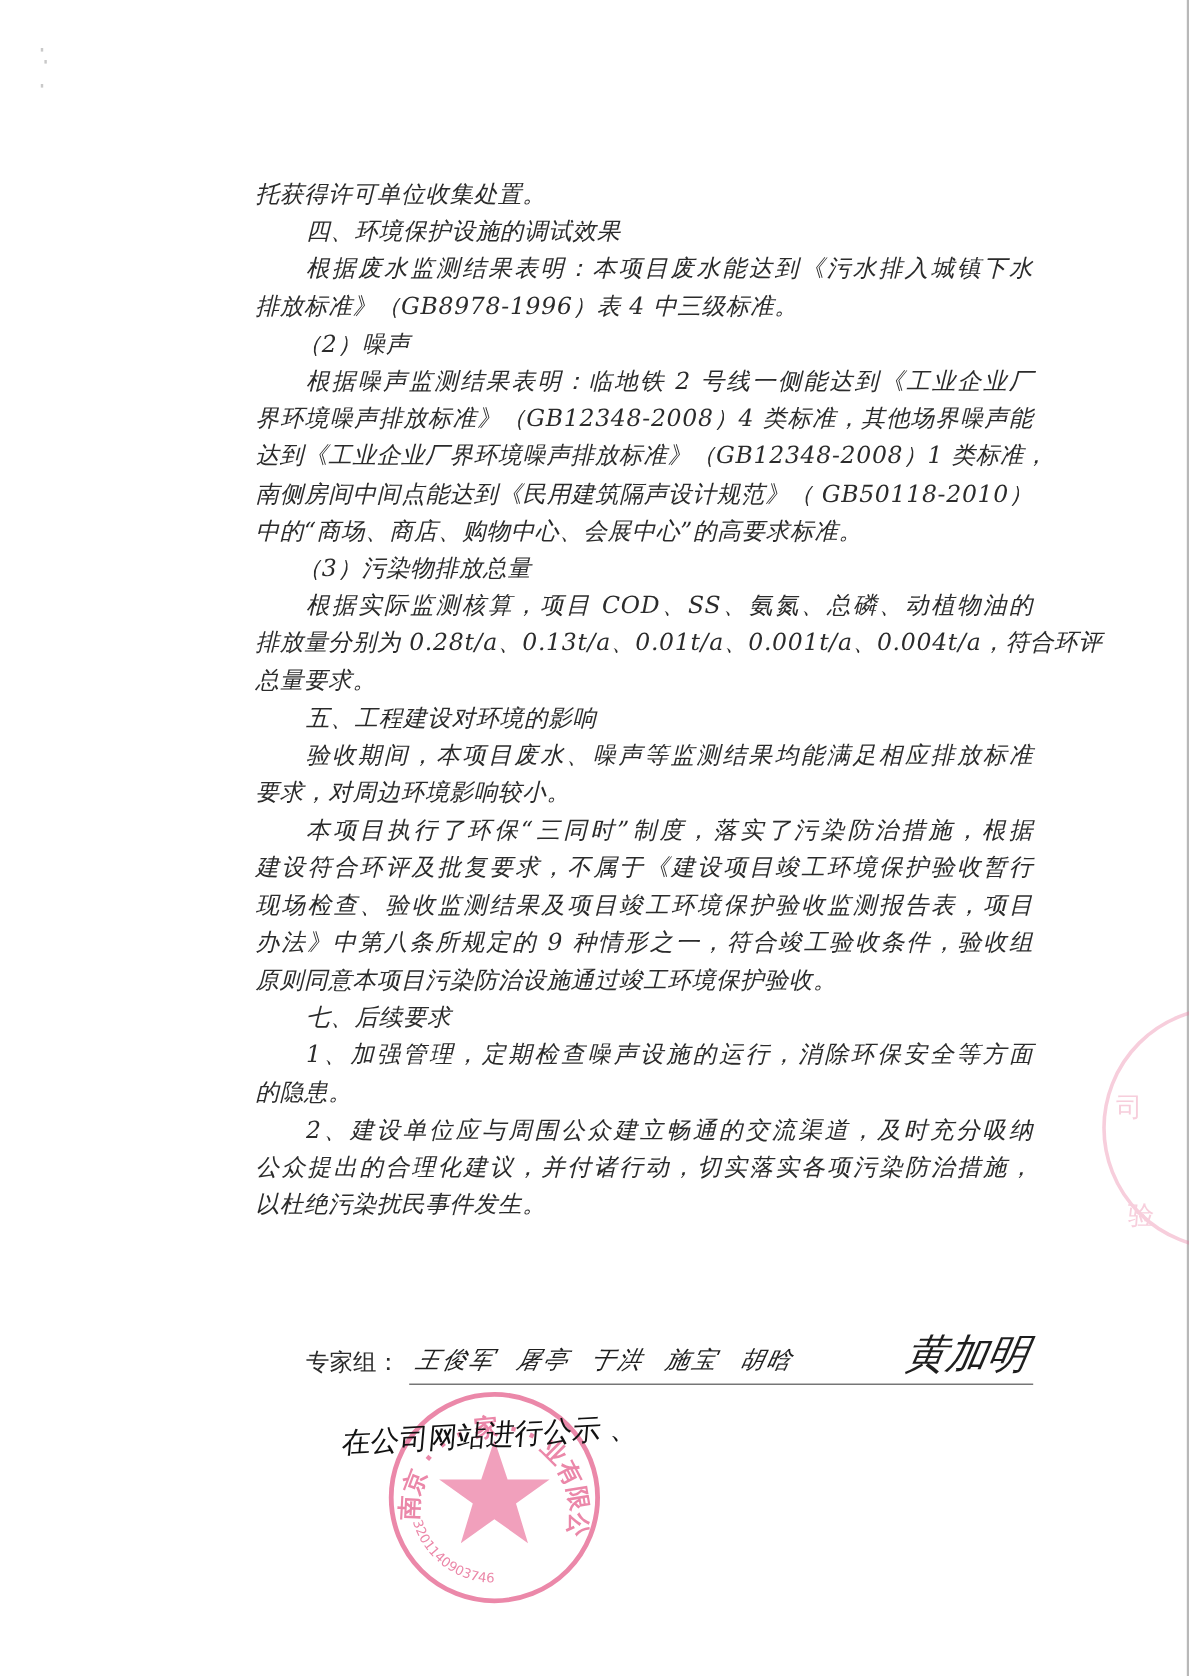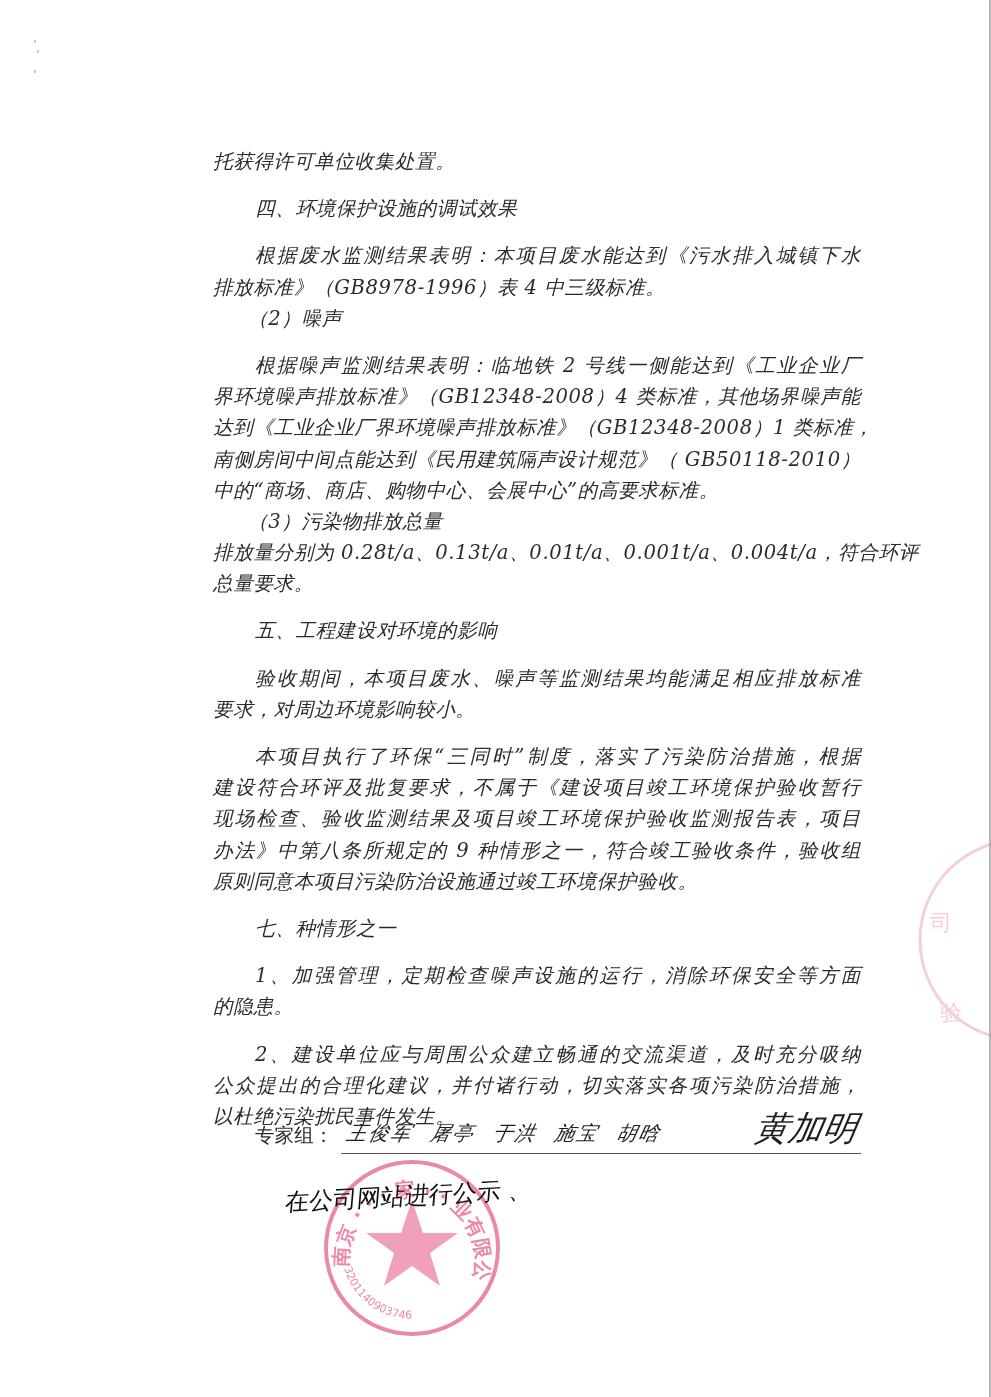--- a/index.html
+++ b/index.html
@@ -13,21 +13,21 @@
     position: absolute; right: 0; top: 0; width: 2px; height: 1397px; background: #b8b8b8;
   }
   .scan-dots { position: absolute; left: 34px; top: 40px; width: 4px; height: 40px; }
   .scan-dots i { position: absolute; width: 2px; height: 3px; background: #c9c9c9; left: 0; }
   .content {
     position: absolute; left: 213px; top: 146px; width: 648px;
     font-size: 19.6px; line-height: 31.2px; letter-spacing: 0.6px;
   }
   .line { white-space: nowrap; height: 31.2px; text-align: justify; text-align-last: justify; font-style: italic; }
   .line.last { text-align-last: left; }
-  .indent { padding-left: 42px; margin-top: 16px; }
+  .indent { padding-left: 42px; }
   .indent2 { padding-left: 35px; }
   .signature-row {
     position: absolute; left: 255px; top: 1120px; width: 620px; height: 60px; text-align: center;
   }
   .sig-label { position: absolute; left: 0; top: 2px; font-size: 19.6px; }
   .sig-line { position: absolute; left: 86px; top: 33px; width: 520px; border-bottom: 1.5px solid #555; }
   .sig-names {
     position: absolute; left: 92px; top: 0; font-family: "DejaVu Sans", sans-serif;
     font-style: italic; font-size: 20px; color: #1e1e1e; letter-spacing: 2px; white-space: nowrap;
   }
@@ -62,31 +62,32 @@
   <div class="line last indent">四、环境保护设施的调试效果</div>
   <div class="line indent">根据废水监测结果表明：本项目废水能达到《污水排入城镇下水</div>
   <div class="line last">排放标准》（GB8978-1996）表 4  中三级标准。</div>
   <div class="line last indent2">（2）噪声</div>
   <div class="line indent">根据噪声监测结果表明：临地铁 2 号线一侧能达到《工业企业厂</div>
   <div class="line">界环境噪声排放标准》（GB12348-2008）4 类标准，其他场界噪声能</div>
   <div class="line">达到《工业企业厂界环境噪声排放标准》（GB12348-2008）1 类标准，</div>
   <div class="line">南侧房间中间点能达到《民用建筑隔声设计规范》（ GB50118-2010）</div>
   <div class="line last">中的“商场、商店、购物中心、会展中心”的高要求标准。</div>
   <div class="line last indent2">（3）污染物排放总量</div>
+  <div class="line indent">根据实际监测核算，项目 COD、SS、氨氮、总磷、动植物油的</div>
   <div class="line">排放量分别为 0.28t/a、0.13t/a、0.01t/a、0.001t/a、0.004t/a，符合环评</div>
   <div class="line last">总量要求。</div>
   <div class="line last indent">五、工程建设对环境的影响</div>
   <div class="line indent">验收期间，本项目废水、噪声等监测结果均能满足相应排放标准</div>
   <div class="line last">要求，对周边环境影响较小。</div>
   <div class="line indent">本项目执行了环保“三同时”制度，落实了污染防治措施，根据</div>
   <div class="line">建设符合环评及批复要求，不属于《建设项目竣工环境保护验收暂行</div>
   <div class="line">现场检查、验收监测结果及项目竣工环境保护验收监测报告表，项目</div>
   <div class="line">办法》中第八条所规定的 9 种情形之一，符合竣工验收条件，验收组</div>
   <div class="line last">原则同意本项目污染防治设施通过竣工环境保护验收。</div>
-  <div class="line last indent">七、种情形之一</div>
+  <div class="line last indent">七、后续要求</div>
   <div class="line indent">1、加强管理，定期检查噪声设施的运行，消除环保安全等方面</div>
   <div class="line last">的隐患。</div>
   <div class="line indent">2、建设单位应与周围公众建立畅通的交流渠道，及时充分吸纳</div>
   <div class="line">公众提出的合理化建议，并付诸行动，切实落实各项污染防治措施，</div>
   <div class="line last">以杜绝污染扰民事件发生。</div>
 </div>
 
 <div class="signature-row">
   <span class="sig-label">专家组：</span>
   <div class="sig-line"></div>

